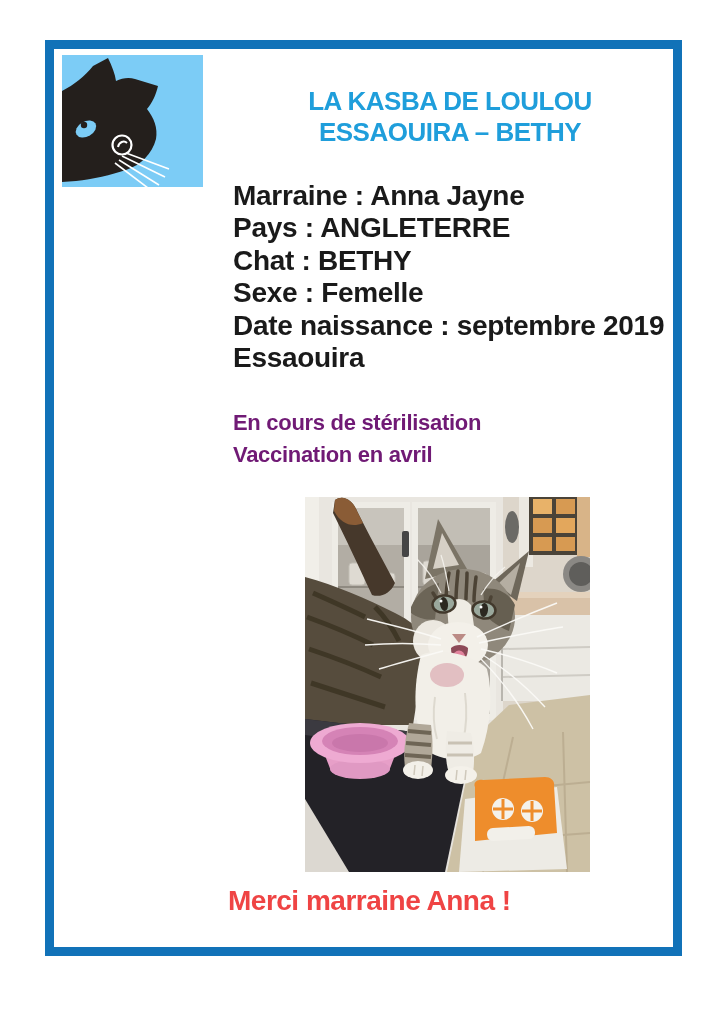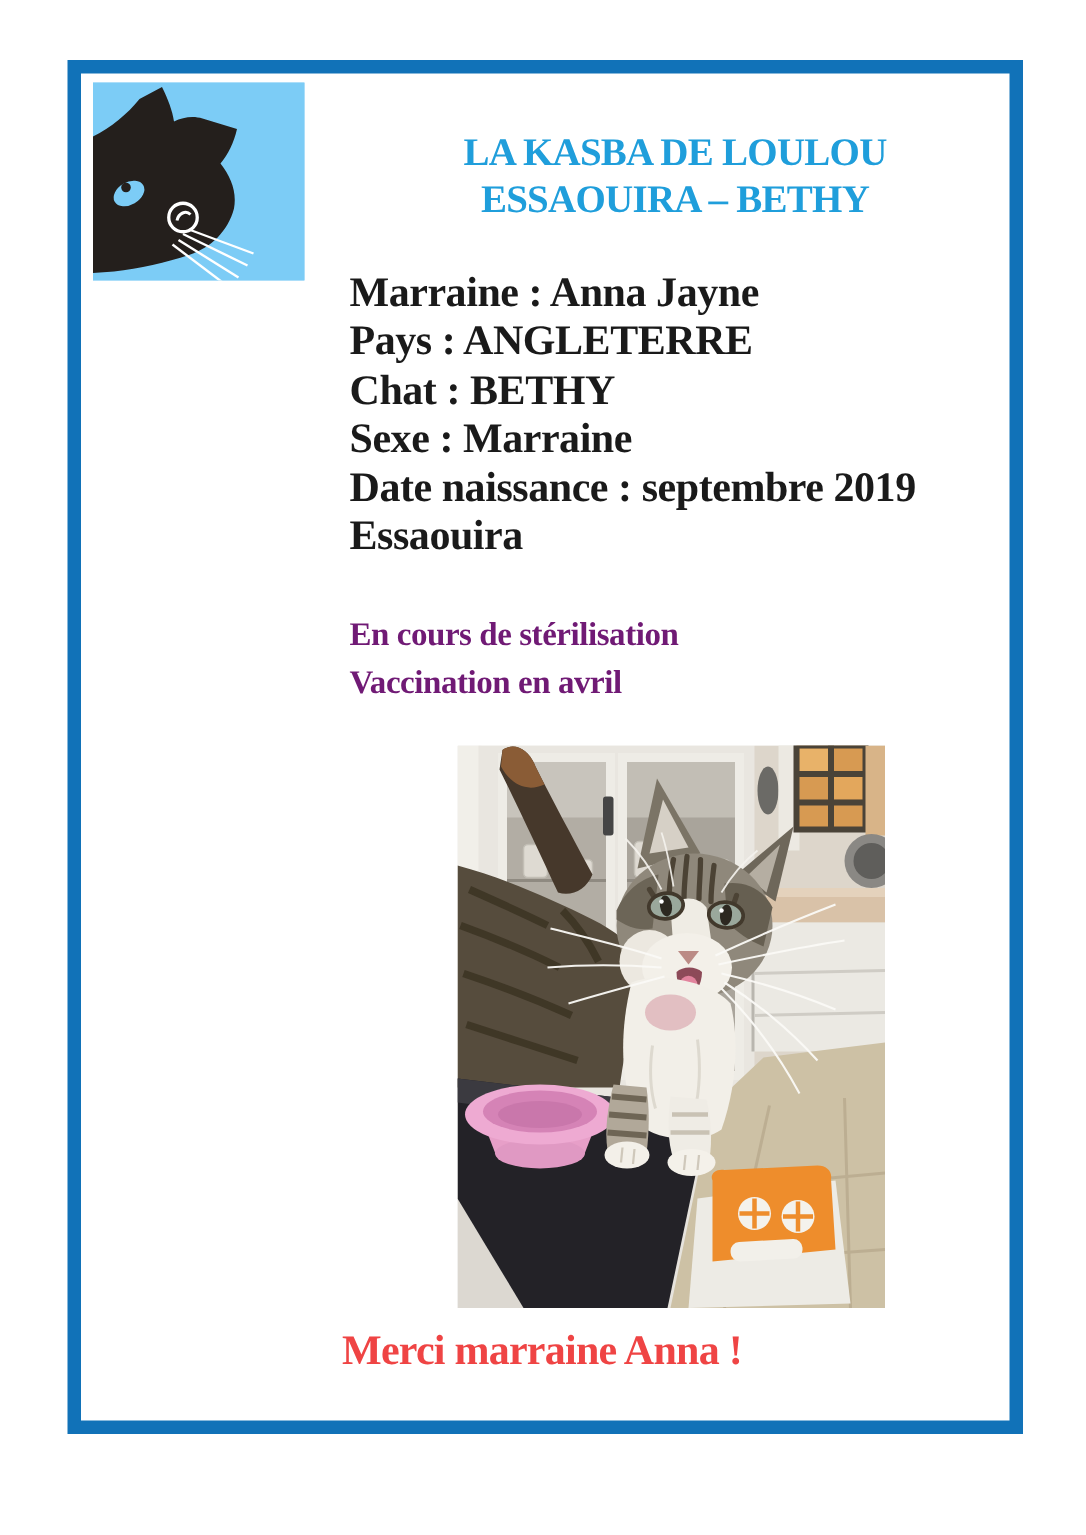--- a/index.html
+++ b/index.html
@@ -1,21 +1,21 @@
 <!DOCTYPE html>
 <html><head>
 <meta charset="utf-8">
 <title>LA KASBA DE LOULOU</title>
 <style>
   html,body { margin:0; padding:0; background:#ffffff; }
   .page {
     position:relative;
     width:693px; height:1023px;
     background:#ffffff;
-    font-family:Liberation Serif, serif;
+    font-family:Liberation Sans, sans-serif;
     overflow:hidden;
   }
   .frame {
     position:absolute;
     left:45px; top:40px;
     width:637px; height:916px;
     border:9px solid #1172B8;
     box-sizing:border-box;
   }
   .logo {
@@ -99,21 +99,21 @@
 
   <div class="heading">
     <div>LA KASBA DE LOULOU</div>
     <div>ESSAOUIRA – BETHY</div>
   </div>
 
   <div class="details">
     <div>Marraine : Anna Jayne</div>
     <div>Pays : ANGLETERRE</div>
     <div>Chat : BETHY</div>
-    <div>Sexe : Marraine</div>
+    <div>Sexe : Femelle</div>
     <div>Date naissance : septembre 2019</div>
     <div>Essaouira</div>
   </div>
 
   <div class="status">
     <div>En cours de stérilisation</div>
     <div>Vaccination en avril</div>
   </div>
 
   <figure class="photo">

